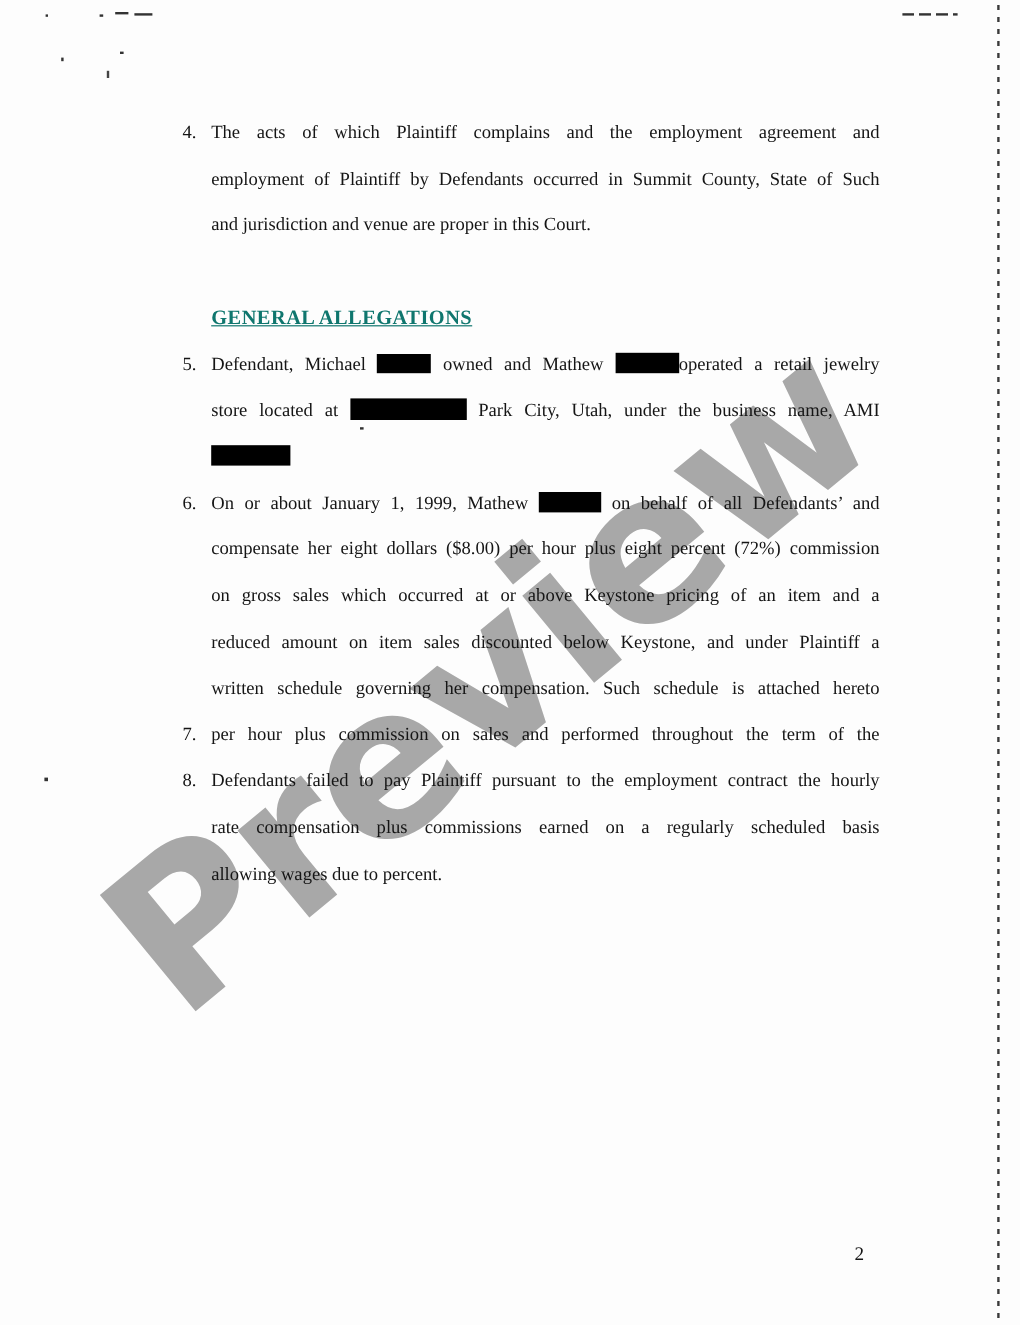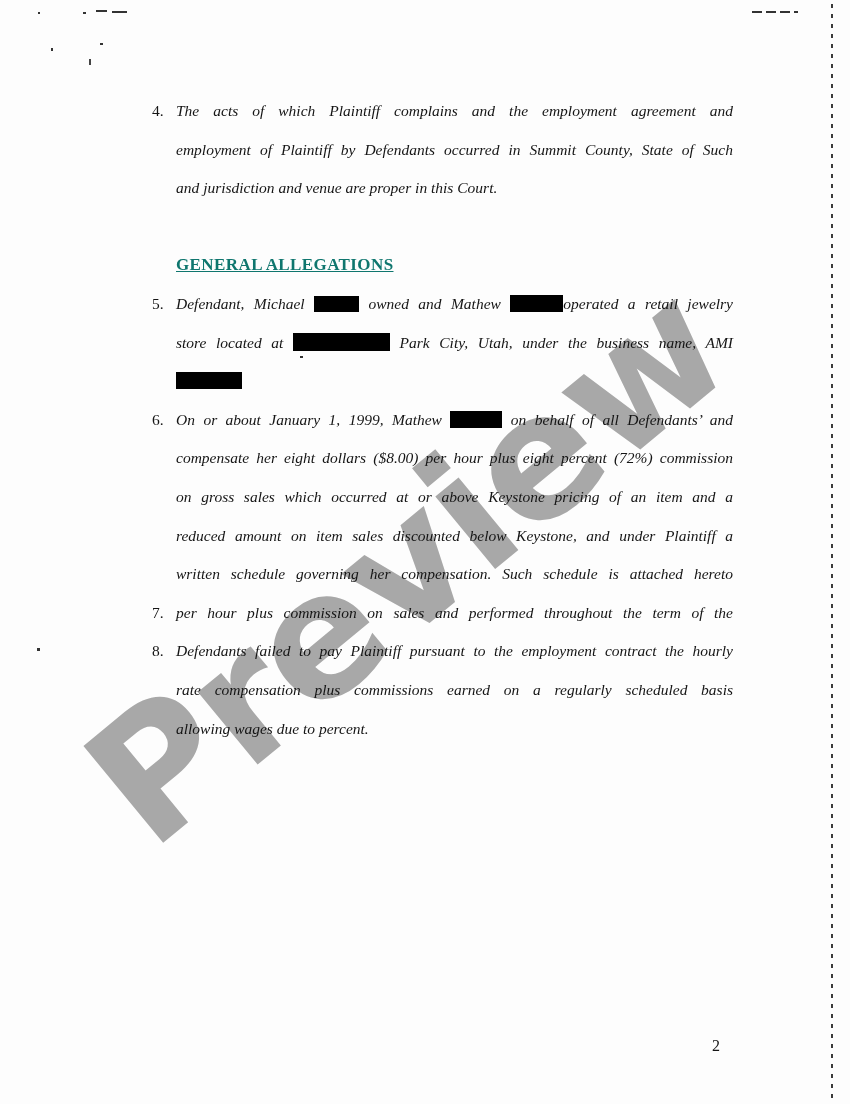--- a/index.html
+++ b/index.html
@@ -34,21 +34,21 @@
   .doc {
     position: absolute;
     left: 152px; top: 92px;
     width: 581px;
     z-index: 2;
     font-size: 15.5px;
     line-height: 38.6px;
   }
   .para { position: relative; padding-left: 24px; }
   .para-num { position: absolute; left: 0; top: 0; }
-  .line { min-height: 38.6px; font-style: italic; }
+  .line { min-height: 38.6px; }
   .line.j { text-align: justify; text-align-last: justify; }
   .doc-heading {
     margin-top: 38.6px;
     margin-left: 24px;
     font-weight: bold;
     font-size: 17px;
     letter-spacing: 0.4px;
     text-decoration: underline;
     line-height: 38.6px;
     color: #0f766e;

